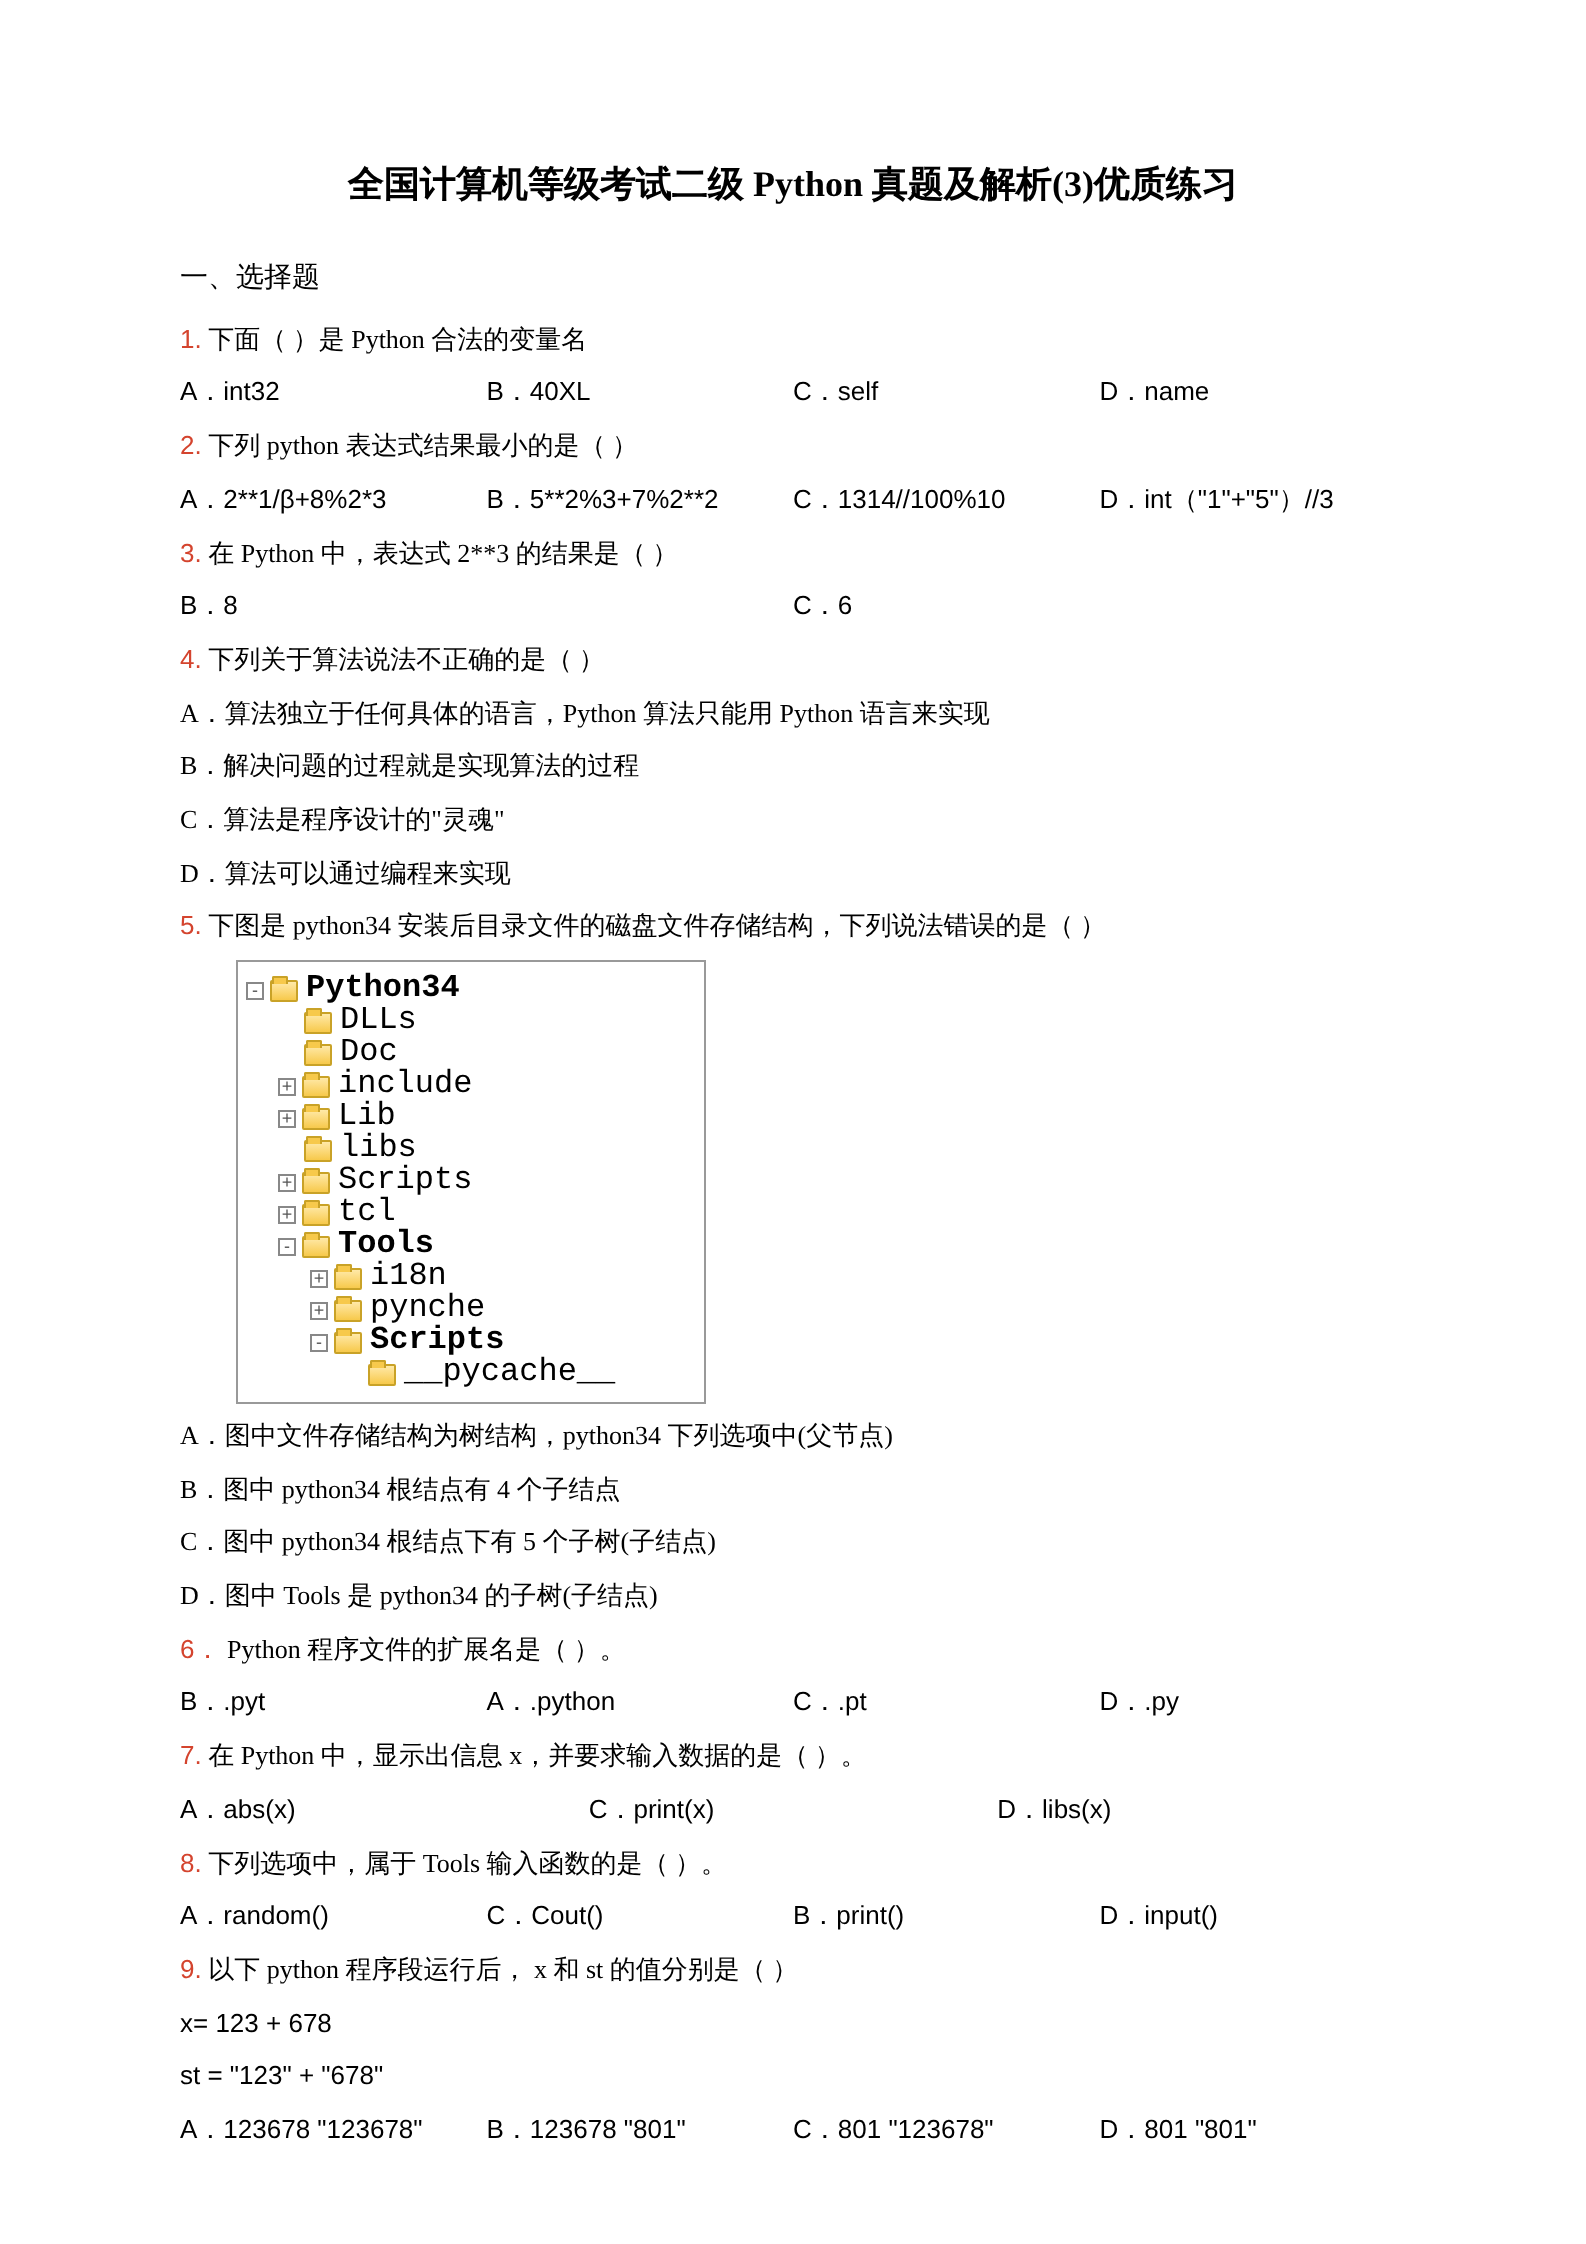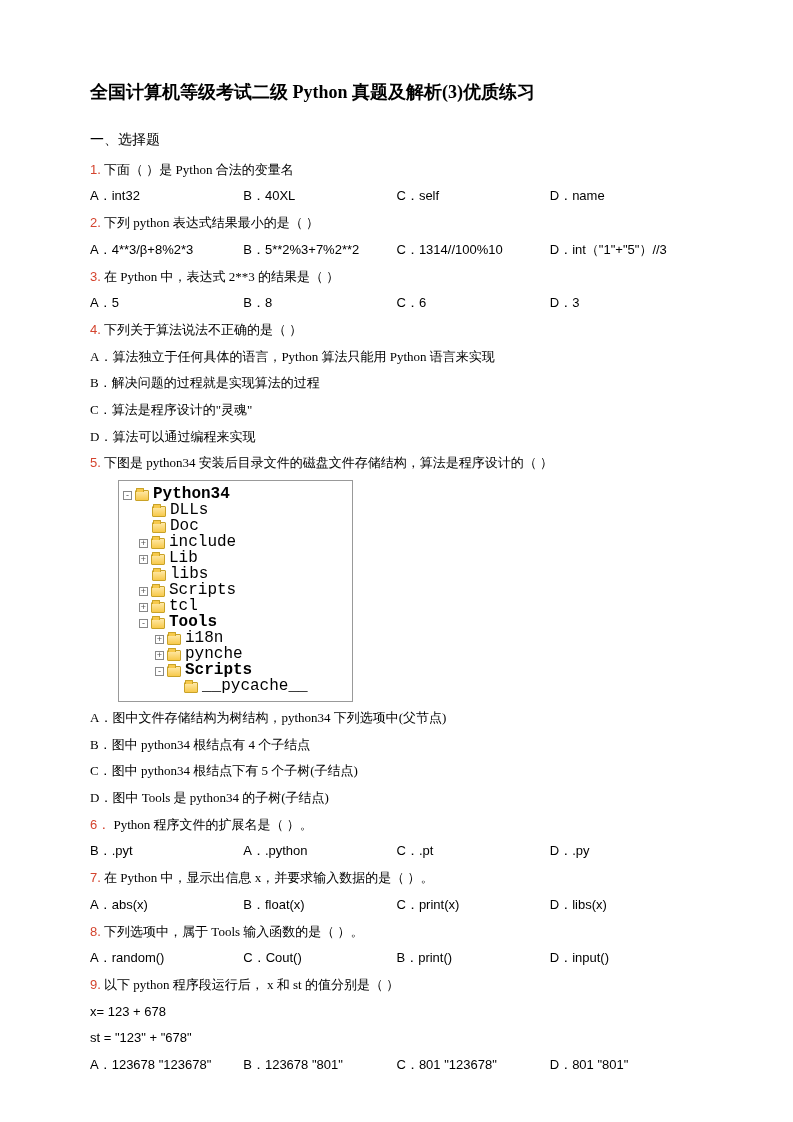--- a/index.html
+++ b/index.html
@@ -7,20 +7,21 @@
     width: 793px;
     height: 1122px;
     background: #fff;
     font-family: "SimSun", "宋体", serif;
     font-size: 13px;
     color: #000;
     padding: 75px 90px 60px 90px;
     line-height: 1.9;
   }
   .title {
+    text-align: center;
     font-size: 18px;
     font-weight: bold;
     margin-bottom: 18px;
     font-family: "SimSun", "宋体", serif;
   }
   .section-h {
     font-size: 14px;
     margin-bottom: 4px;
   }
   .q-line { margin-bottom: 2px; }
@@ -107,49 +108,47 @@
   <span class="opt">B．40XL</span>
   <span class="opt">C．self</span>
   <span class="opt">D．name</span>
 </div>
 
 <div class="q-line">
   <span class="qnum">2.</span>
   <span>下列 python 表达式结果最小的是（   ）</span>
 </div>
 <div class="opts4">
-  <span class="opt">A．4**3/β+8%2*3</span>
+  <span class="opt">A．2**1/β+8%2*3</span>
   <span class="opt">B．5**2%3+7%2**2</span>
   <span class="opt">C．1314//100%10</span>
   <span class="opt">D．int（"1"+"5"）//3</span>
 </div>
 
 <div class="q-line">
   <span class="qnum">3.</span>
   <span>在 Python 中，表达式 2**3 的结果是（ ）</span>
 </div>
 <div class="opts4">
-  <span class="opt">A．5</span>
   <span class="opt">B．8</span>
   <span class="opt">C．6</span>
-  <span class="opt">D．3</span>
 </div>
 
 <div class="q-line">
   <span class="qnum">4.</span>
   <span>下列关于算法说法不正确的是（  ）</span>
 </div>
 <div class="q-line">A．算法独立于任何具体的语言，Python 算法只能用 Python 语言来实现</div>
 <div class="q-line">B．解决问题的过程就是实现算法的过程</div>
 <div class="q-line">C．算法是程序设计的"灵魂"</div>
 <div class="q-line">D．算法可以通过编程来实现</div>
 
 <div class="q-line">
   <span class="qnum">5.</span>
-  <span>下图是 python34 安装后目录文件的磁盘文件存储结构，算法是程序设计的（  ）</span>
+  <span>下图是 python34 安装后目录文件的磁盘文件存储结构，下列说法错误的是（  ）</span>
 </div>
 
 <div class="tree-box">
   <div class="tree-row">
       <span class="ind" style="width:0"></span>
       <span class="sqbox">-</span>
       <span class="folder"></span>
       <span class="tree-label bold">Python34</span>
     </div>
   <div class="tree-row">
@@ -237,21 +236,20 @@
   <span class="opt">C．.pt</span>
   <span class="opt">D．.py</span>
 </div>
 
 <div class="q-line">
   <span class="qnum">7.</span>
   <span>在 Python 中，显示出信息 x，并要求输入数据的是（  ）。</span>
 </div>
 <div class="opts4">
   <span class="opt">A．abs(x)</span>
-  <span class="opt">B．float(x)</span>
   <span class="opt">C．print(x)</span>
   <span class="opt">D．libs(x)</span>
 </div>
 
 <div class="q-line">
   <span class="qnum">8.</span>
   <span>下列选项中，属于 Tools 输入函数的是（  ）。</span>
 </div>
 <div class="opts4">
   <span class="opt">A．random()</span>

